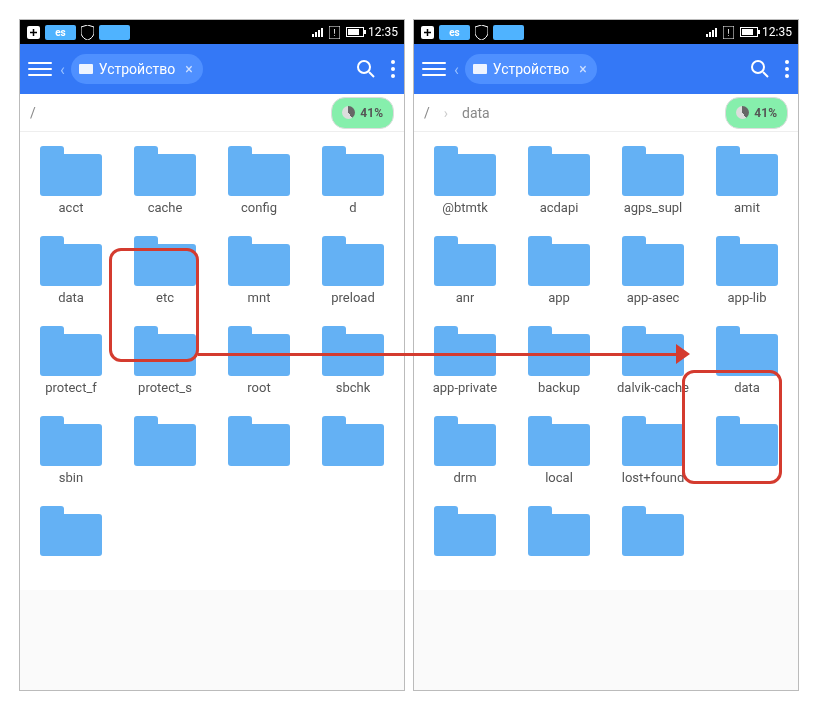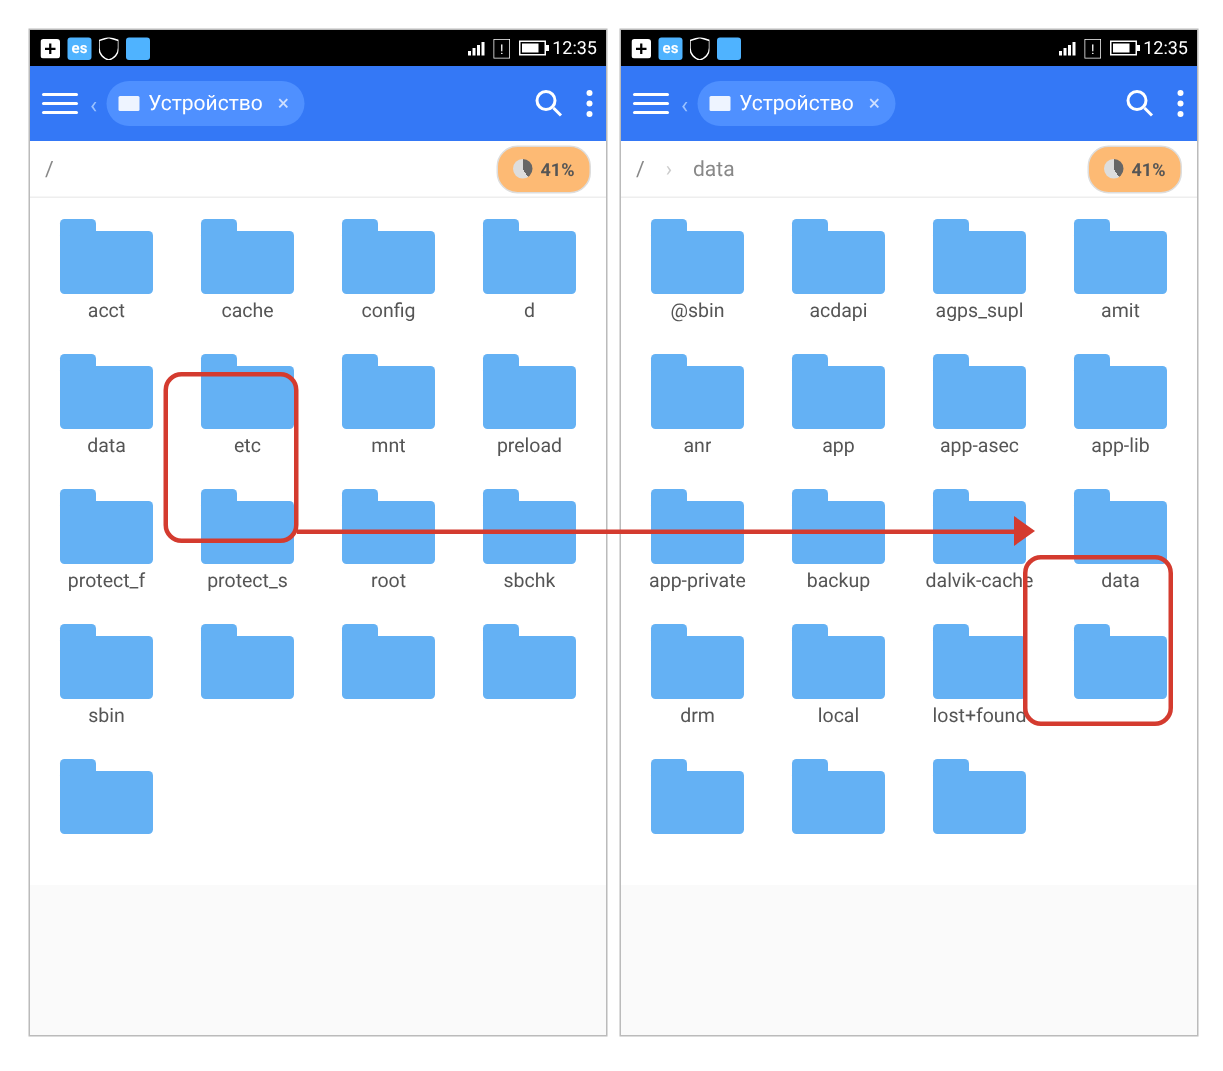--- a/index.html
+++ b/index.html
@@ -3,35 +3,35 @@
 <meta charset="utf-8">
 <style>
   * { margin: 0; padding: 0; box-sizing: border-box; }
   body { background: #fff; font-family: Roboto, Arial, sans-serif; width: 815px; height: 714px; position: relative; }
   .panel { position: absolute; top: 19px; width: 386px; height: 672px; border: 1px solid #bbb; background: #fafafa; overflow: hidden; }
   .panel.left { left: 19px; }
   .panel.right { left: 413px; }
   .statusbar { height: 24px; background: #000; color: #fff; display: flex; align-items: center; justify-content: space-between; padding: 0 6px; font-size: 12px; }
   .statusbar .sb-left, .statusbar .sb-right { display: flex; align-items: center; gap: 4px; }
   .sb-icon { display: inline-flex; align-items: center; justify-content: center; width: 15px; height: 15px; }
-  .sb-box { background: #fff; color: #000; width: 16px; height: 15px; display: inline-flex; align-items: center; justify-content: center; font-size: 10px; border-radius: 2px; }
+  .sb-box { background: #fff; color: #000; width: 31px; height: 15px; display: inline-flex; align-items: center; justify-content: center; font-size: 10px; border-radius: 2px; }
   .topbar { height: 50px; background: #3478f6; display: flex; align-items: center; padding: 0 8px; gap: 8px; }
   .hamburger { width: 24px; display: flex; flex-direction: column; gap: 4px; cursor: pointer; }
   .hamburger span { display: block; height: 2px; background: #fff; border-radius: 1px; }
   .chip-bar { display: flex; align-items: center; gap: 6px; flex: 1; overflow: hidden; }
   .arrow-chip { color: #9ac2ff; font-size: 16px; }
   .chip { background: #4f90ff; color: #fff; border-radius: 16px; height: 30px; display: flex; align-items: center; padding: 0 10px 0 8px; gap: 6px; font-size: 14px; cursor: pointer; }
   .chip .chip-icon { width: 14px; height: 10px; background: #fff; opacity: 0.9; border-radius: 1px; position: relative; }
   .chip .chip-close { color: #cfe0ff; font-size: 14px; margin-left: 4px; }
   .top-icons { display: flex; align-items: center; gap: 14px; color: #fff; }
   .search-icon svg, .more-icon svg { display: block; }
   .breadcrumb { height: 38px; background: #fff; display: flex; align-items: center; padding: 0 10px; gap: 14px; font-size: 14px; color: #888; border-bottom: 1px solid #eee; }
   .breadcrumb .crumb { cursor: pointer; }
   .breadcrumb .sep { color: #ccc; }
-  .storage-pill { margin-left: auto; background: #fdba74; border: 1px solid #ddd; border-radius: 14px; height: 32px; display: flex; align-items: center; padding: 0 10px; gap: 5px; font-size: 12px; font-weight: 700; color: #555; cursor: pointer; }
+  .storage-pill { margin-left: auto; background: #86efac; border: 1px solid #ddd; border-radius: 14px; height: 32px; display: flex; align-items: center; padding: 0 10px; gap: 5px; font-size: 12px; font-weight: 700; color: #555; cursor: pointer; }
   .grid { display: grid; grid-template-columns: repeat(4, 1fr); padding: 8px 4px; gap: 8px 0; background: #fff; }
   .folder { display: flex; flex-direction: column; align-items: center; gap: 4px; padding: 6px 2px; cursor: pointer; }
   .folder-icon { width: 62px; height: 50px; position: relative; }
   .folder-icon::before { content: ""; position: absolute; top: 0; left: 0; width: 24px; height: 12px; background: #64b1f4; border-radius: 3px 3px 0 0; }
   .folder-icon::after { content: ""; position: absolute; top: 8px; left: 0; right: 0; bottom: 0; background: #64b1f4; border-radius: 3px; }
   .folder-label { font-size: 13px; color: #555; text-align: center; white-space: nowrap; overflow: hidden; text-overflow: ellipsis; max-width: 88px; line-height: 1.2; min-height: 16px; }
   .folder.two-line .folder-label { white-space: normal; }
   .highlight { position: absolute; border: 3px solid #d43b2f; border-radius: 12px; pointer-events: none; z-index: 10; }
   .highlight.h1 { left: 109px; top: 248px; width: 90px; height: 114px; }
   .highlight.h2 { left: 682px; top: 370px; width: 100px; height: 114px; }
@@ -265,21 +265,21 @@
     <span class="sep">›</span>
     <span class="crumb">data</span>
     <div class="storage-pill">
       <span class="pie"></span>
       <span>41%</span>
     </div>
   </div>
   <div class="grid" id="grid-right">
       <div class="folder">
         <div class="folder-icon"></div>
-        <div class="folder-label">@sbin</div>
+        <div class="folder-label">@btmtk</div>
       </div>
       <div class="folder">
         <div class="folder-icon"></div>
         <div class="folder-label">acdapi</div>
       </div>
       <div class="folder">
         <div class="folder-icon"></div>
         <div class="folder-label">agps_supl</div>
       </div>
       <div class="folder">

